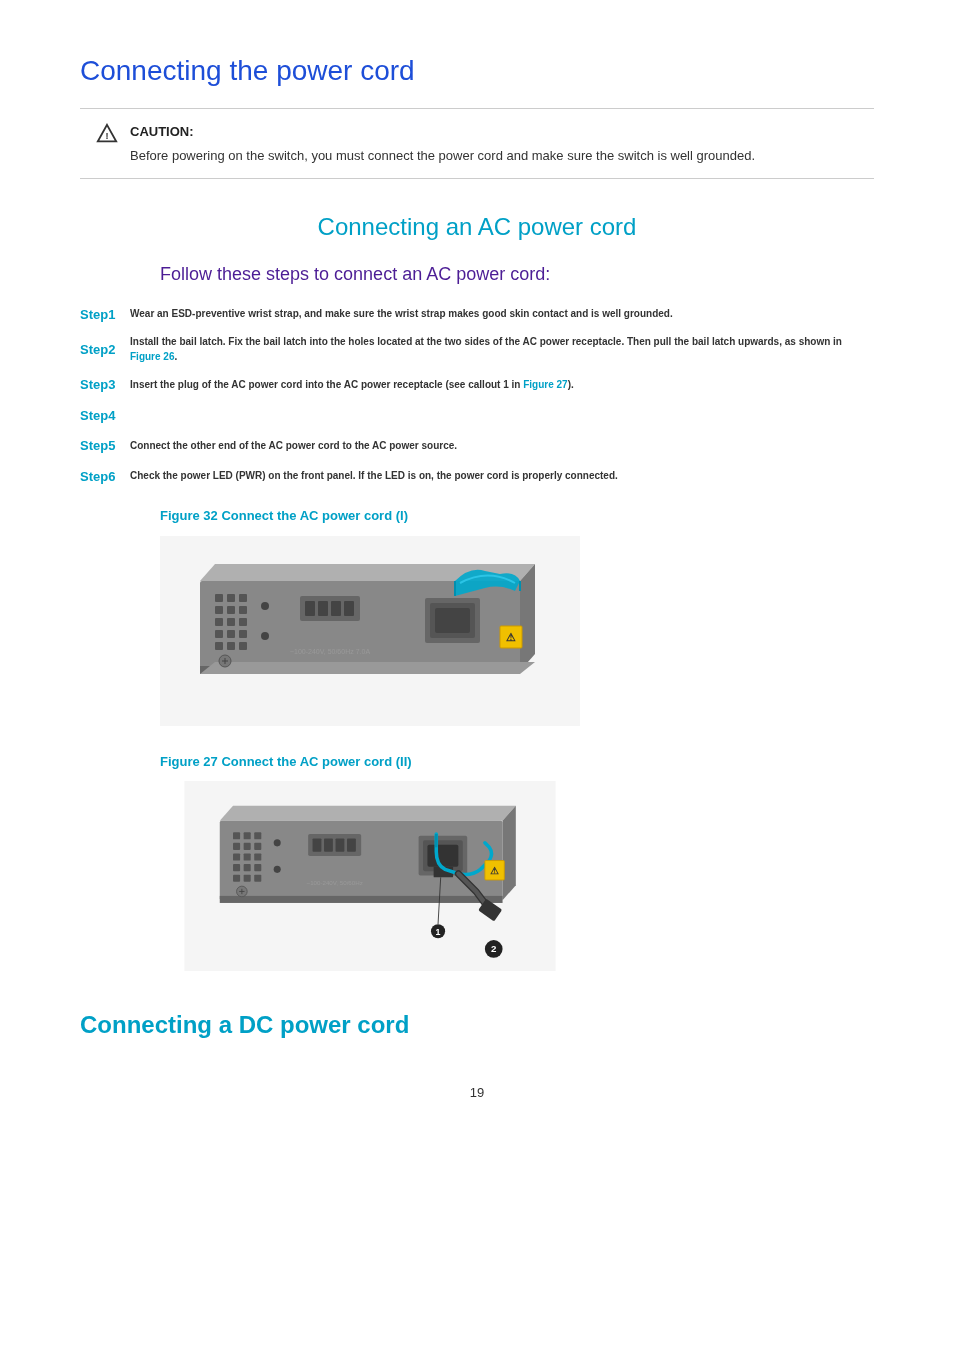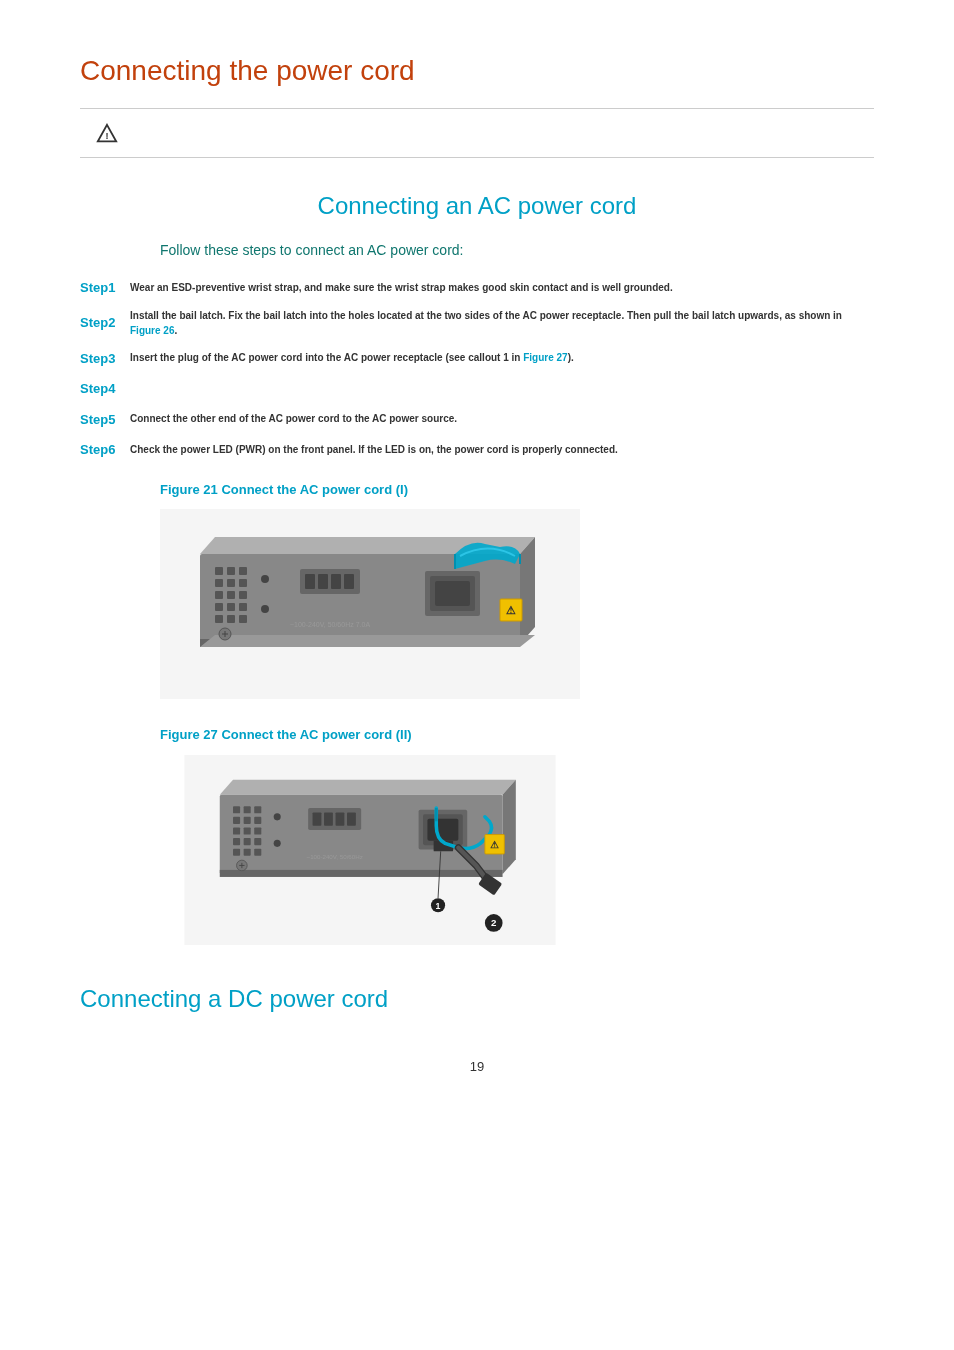--- a/index.html
+++ b/index.html
@@ -10,21 +10,21 @@
       font-size: 14px;
       line-height: 1.5;
       width: 954px;
       min-height: 1350px;
       padding: 40px 80px 60px 80px;
     }
 
     .section-title {
       font-size: 28px;
       font-weight: 300;
-      color: #c2410c;
+      color: #1d4ed8;
       margin-bottom: 16px;
       margin-top: 10px;
     }
 
     .caution-box {
       border-top: 1px solid #cccccc;
       border-bottom: 1px solid #cccccc;
       padding: 12px 16px;
       display: flex;
       align-items: flex-start;
@@ -56,22 +56,22 @@
       font-weight: 300;
       color: #00a0c6;
       margin-bottom: 16px;
       margin-top: 10px;
       text-align: center;
     }
 
     .intro-text {
       margin-left: 80px;
       margin-bottom: 16px;
-      font-size: 14px;
-      color: #0f766e;
+      font-size: 18px;
+      color: #4c1d95;
     }
 
     .steps-container {
       margin-bottom: 10px;
     }
 
     .step-row {
       display: flex;
       align-items: center;
       margin-bottom: 10px;
@@ -119,35 +119,39 @@
     }
 
     
     .figure-svg {
       width: 420px;
       height: 190px;
     }
 
     .bottom-section-title {
       font-size: 24px;
-      font-weight: 400;
+      font-weight: 700;
       color: #00a0c6;
       margin-top: 30px;
     }
   </style>
 </head>
 <body>
 
 <h1 class="section-title">Connecting the power cord</h1>
 
 <div class="caution-box">
   <svg class="caution-icon" viewBox="0 0 24 24">
     <polygon points="12,2 22,20 2,20" fill="none" stroke="#333" stroke-width="2"></polygon>
     <text x="12" y="17" text-anchor="middle" font-size="10" font-weight="bold" fill="#333">!</text>
   </svg>
+  <div class="caution-content">
+    <span class="caution-label">CAUTION:</span>
+    <p>Before powering on the switch, you must connect the power cord and make sure the switch is well grounded.</p>
+  </div>
 </div>
 
 <h2 class="subsection-title">Connecting an AC power cord</h2>
 
 <p class="intro-text">Follow these steps to connect an AC power cord:</p>
 
 <div class="steps-container">
 
   <div class="step-row">
     <span class="step-label">Step1</span>
@@ -178,21 +182,21 @@
   </div>
 
   <div class="step-row">
     <span class="step-label">Step6</span>
     <span class="step-text">Check the power LED (PWR) on the front panel. If the LED is on, the power cord is properly connected.</span>
   </div>
 
 </div>
 
 <div class="figure-block">
-  <div class="figure-caption">Figure 21 Connect the AC power cord (I)</div>
+  <div class="figure-caption">Figure 32 Connect the AC power cord (I)</div>
   
   <svg class="figure-svg" viewBox="0 0 420 190" xmlns="http://www.w3.org/2000/svg">
 
     <rect width="420" height="190" fill="#f5f5f5"></rect>
 
     <polygon points="40,45 360,45 375,28 55,28" fill="#b0b0b0"></polygon>
 
     <rect x="40" y="45" width="320" height="90" fill="#888888" rx="2"></rect>
 
     <polygon points="360,45 375,28 375,118 360,135" fill="#777777"></polygon>

